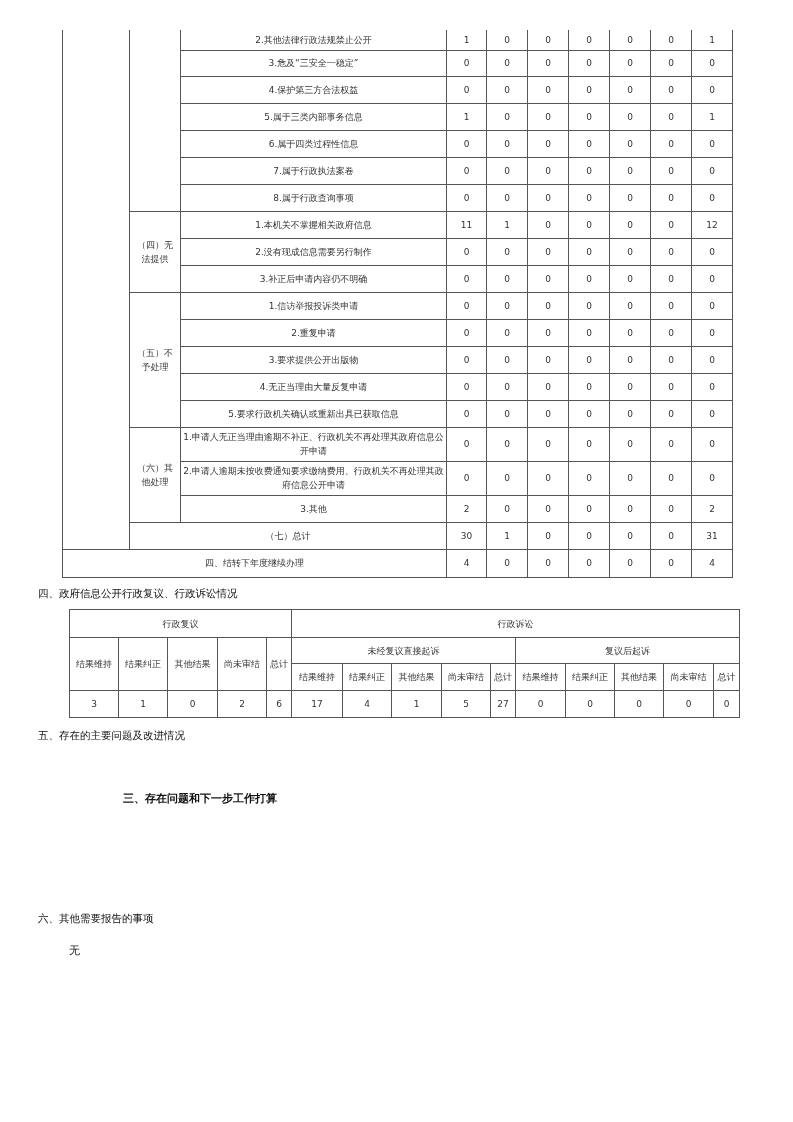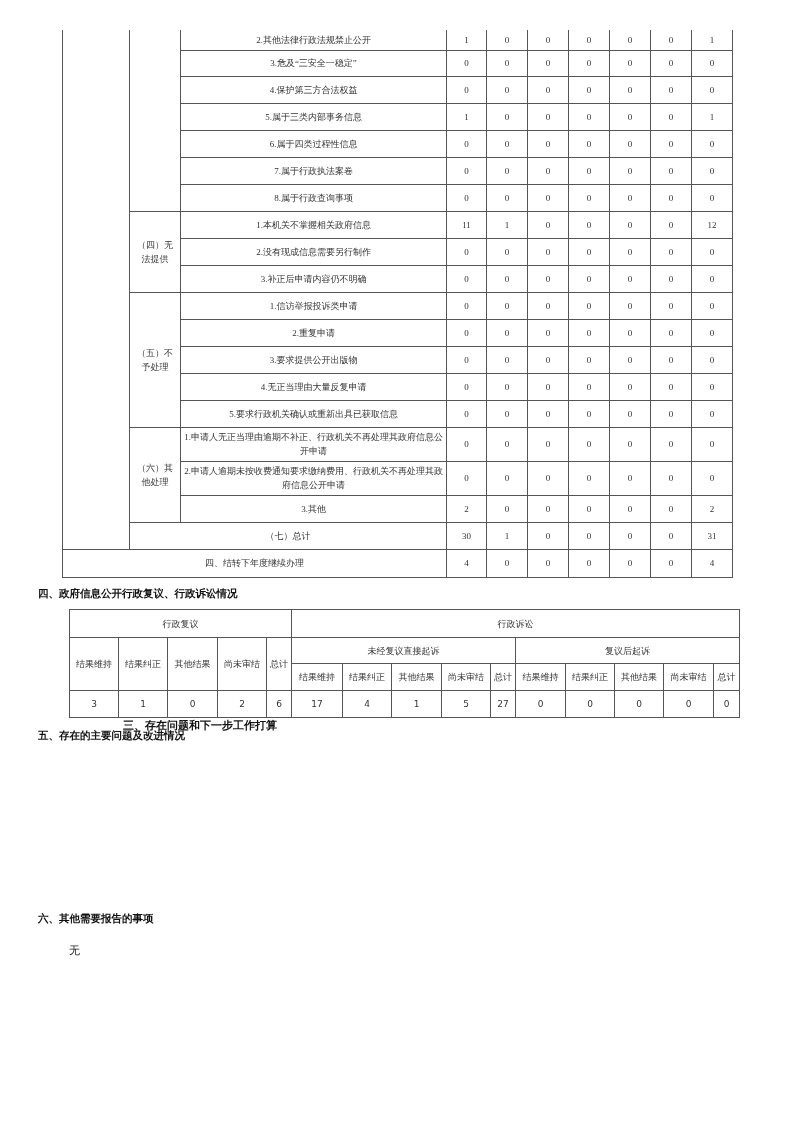--- a/index.html
+++ b/index.html
@@ -1,25 +1,25 @@
 <!DOCTYPE html>
 <html><head>
 <meta charset="utf-8">
 <style>
   html, body { margin: 0; padding: 0; background: #ffffff; }
   body { width: 793px; height: 1122px; position: relative; overflow: hidden;
          font-family: "DejaVu Sans", "Liberation Sans", sans-serif; color: #222; }
   table { border-collapse: collapse; position: absolute; table-layout: fixed; }
   td { border: 1px solid #555; text-align: center; vertical-align: middle;
        font-size: 9px; padding: 0 2px; line-height: 14px; color: #333; }
-  #t1 { left: 62px; top: 30px; width: 670px; font-family: Liberation Serif, serif; }
+  #t1 { left: 62px; top: 30px; width: 670px; }
   #t1 td.topcut { border-top: none; }
   #t2 { left: 62px; top: 609px; width: 670px; margin-left: 7px; }
   #t2 td { font-size: 9px; }
-  .h { position: absolute; font-weight: bold; font-size: 10.5px; color: #111; }
+  .h { position: absolute; font-weight: normal; font-size: 10.5px; color: #111; }
   .para { position: absolute; left: 90px; width: 650px; font-size: 10.5px; line-height: 17px; color: #222; }
   .para .ind { padding-left: 2em; }
   .subhead { position: absolute; left: 90px; font-weight: bold; font-size: 11px; color: #111; }
 </style>
 </head>
 <body>
 
 <table id="t1">
   <colgroup>
     <col style="width:67px">
@@ -302,20 +302,20 @@
       <td>0</td>
       <td>0</td>
       <td>0</td>
       <td>0</td>
       <td>0</td>
     </tr>
   </tbody>
 </table>
 
 <div class="h" style="left:38px; top:729px;">五、存在的主要问题及改进情况</div>
-<div class="subhead" style="top:718px;">
+<div class="subhead" style="top:791px;">
   <span style="padding-left:3em">三、存在问题和下一步工作打算</span>
 </div>
 <div class="para" style="top:776px;">
 </div>
 
 <div class="h" style="left:38px; top:912px;">六、其他需要报告的事项</div>
 <div style="position:absolute; left:69px; top:943px; font-size:11px; color:#222;">无</div>
 
 </body></html>

